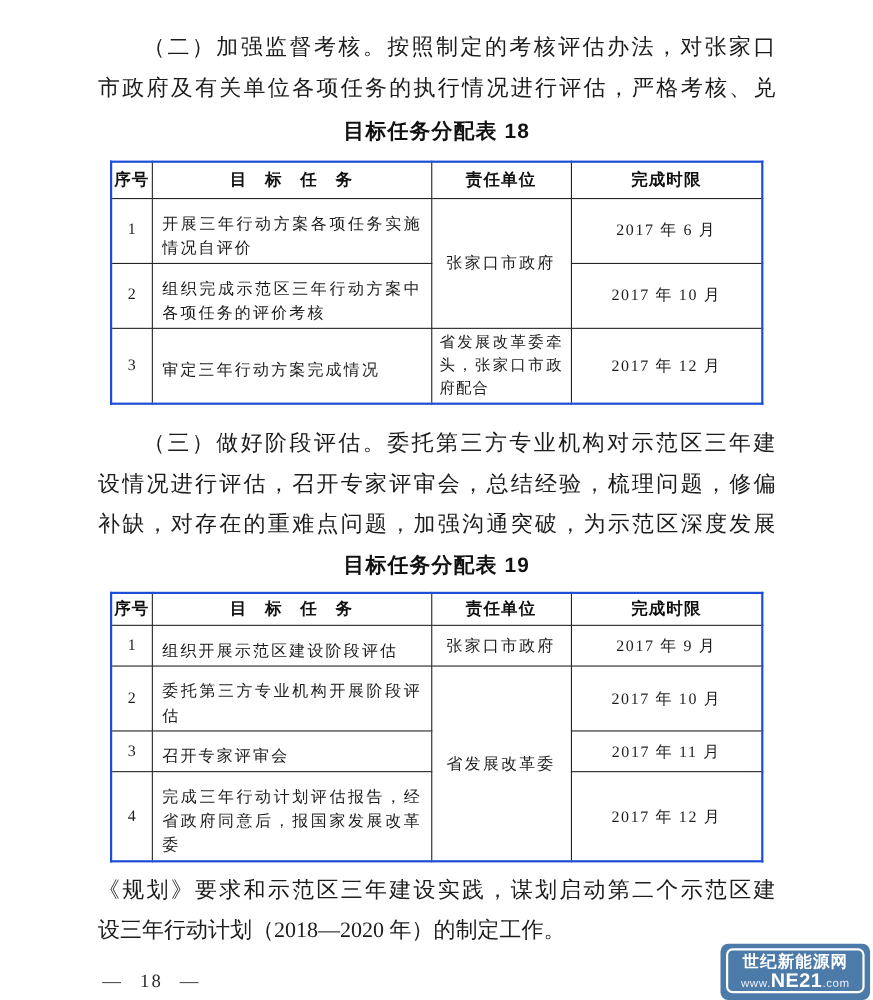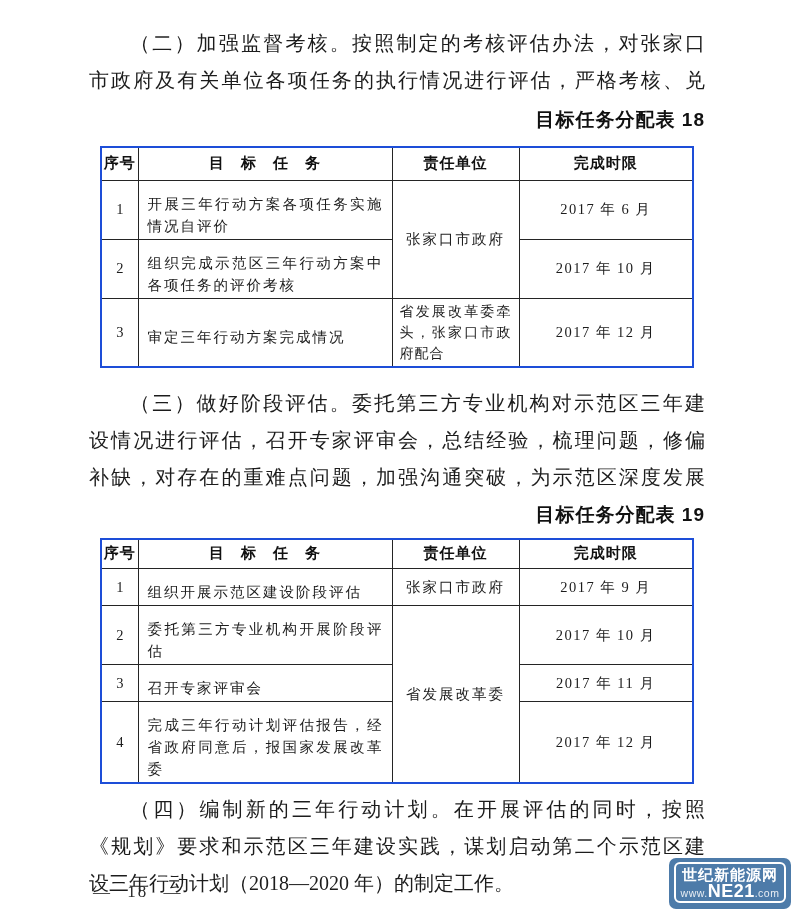--- a/index.html
+++ b/index.html
@@ -27,21 +27,21 @@
   }
   .para-line.first { text-indent: 41px; }
   .para-line.last { text-align-last: left; }
 
   
   .tbl-title {
     font-family: "Liberation Sans", "DejaVu Sans", sans-serif;
     font-weight: bold;
     font-size: 19px;
     line-height: 27px;
-    text-align: right;
+    text-align: center;
     letter-spacing: 1px;
     color: #111;
   }
   .tbl-title-1 { margin-top: 7px; }
   .tbl-title-2 { margin-top: 5px; }
 
   
   table.task-table {
     border-collapse: collapse;
     table-layout: fixed;
@@ -96,21 +96,21 @@
     letter-spacing: 2px;
     word-spacing: 9px;
     color: #2b2b2b;
   }
 
   
   .ne21-logo {
     position: absolute;
     right: 3px;
     bottom: 0;
-    width: 122px;
+    width: 136px;
     height: 51px;
     background: #4d7ba9;
     border-radius: 7px;
     color: #ffffff;
     font-family: "Liberation Sans", "DejaVu Sans", sans-serif;
     overflow: hidden;
   }
   .ne21-frame {
     position: absolute;
     left: 5px; right: 5px; top: 4px; bottom: 6px;
@@ -228,21 +228,20 @@
       </tr>
       <tr style="height:54px">
         <td class="c-no">4</td>
         <td class="c-task">完成三年行动计划评估报告，经省政府同意后，报国家发展改革委</td>
         <td class="c-date">2017 年 12 月</td>
       </tr>
     </tbody>
       </table>
 
     <div class="para" style="margin-top:7px">
-      <div class="para-line first">（四）编制新的三年行动计划。在开展评估的同时，按照</div>
       <div class="para-line">《规划》要求和示范区三年建设实践，谋划启动第二个示范区建</div>
       <div class="para-line last">设三年行动计划（2018—2020 年）的制定工作。</div>
     </div>
 
   </div>
 
   <div class="page-number">— 18 —</div>
 
   <div class="ne21-logo">
     <div class="ne21-frame"></div>

